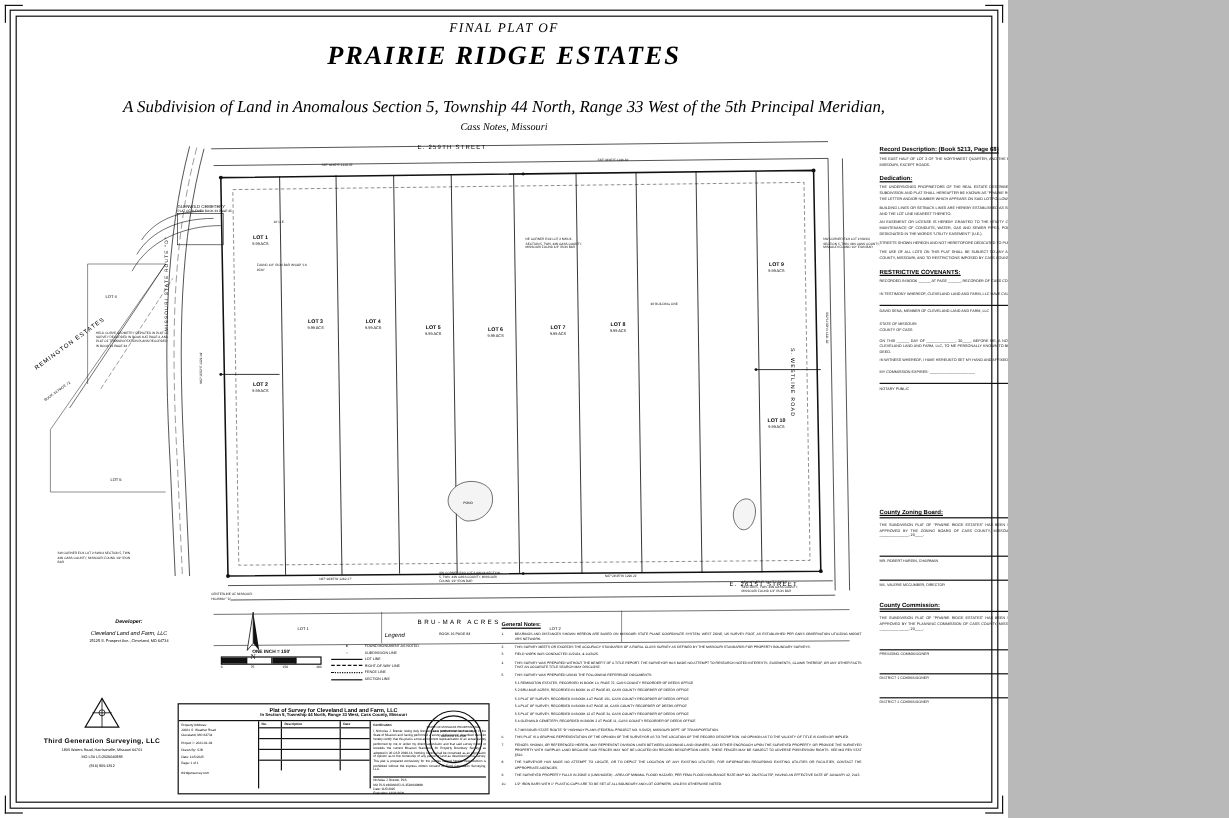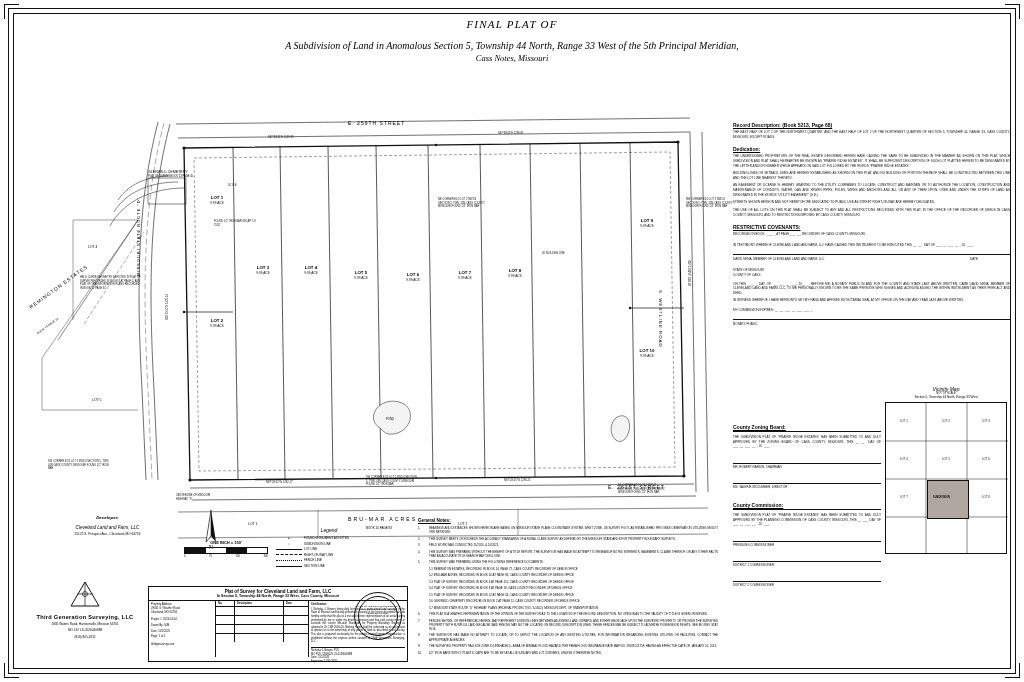--- a/index.html
+++ b/index.html
@@ -1,32 +1,32 @@
 <!DOCTYPE html>
 <html><head>
 <meta charset="utf-8">
 <style>
   html,body{margin:0;padding:0;background:#b9b9b9;}
   body{font-family:"Liberation Sans", sans-serif;}
   #sheet{
-    position:relative;width:1024px;height:682px;background:#ffffff;overflow:hidden;
+    position:relative;width:840px;height:682px;background:#ffffff;overflow:hidden;
   }
   .frame-outer{position:absolute;left:8px;top:8px;right:8px;bottom:8px;border:1.5px solid #111;}
   .frame-inner{position:absolute;left:13px;top:13px;right:13px;bottom:13px;border:0.7px solid #111;}
   .corner{position:absolute;width:14px;height:14px;border:1px solid #111;}
   .c-tl{left:4px;top:4px;border-right:none;border-bottom:none;}
   .c-tr{right:4px;top:4px;border-left:none;border-bottom:none;}
   .c-bl{left:4px;bottom:4px;border-right:none;border-top:none;}
   .c-br{right:4px;bottom:4px;border-left:none;border-top:none;}
 
   
   .title-wrap{position:absolute;left:0;right:0;top:18px;text-align:center;}
   .t1{font-family:"Liberation Serif", serif;font-style:italic;font-size:11px;letter-spacing:1.2px;color:#000;}
   .t2{font-family:"Liberation Serif", serif;font-style:italic;font-weight:bold;font-size:22px;letter-spacing:1.5px;margin-top:3px;color:#000;}
-  .t3{font-family:"Liberation Serif", serif;font-style:italic;font-size:10px;margin-top:10px;color:#000;}
+  .t3{font-family:"Liberation Serif", serif;font-style:italic;font-size:14px;margin-top:23px;color:#000;}
   .t4{font-family:"Liberation Serif", serif;font-style:italic;font-size:8.5px;margin-top:2px;color:#000;}
 
   
   .rightcol{position:absolute;left:733px;top:122px;width:277px;}
   .rc-sec{margin-bottom:7px;}
   .rc-h{font-size:5px;font-weight:bold;text-decoration:underline;margin-bottom:2px;color:#000;}
   .rc-b{font-size:3.1px;line-height:1.5;text-align:justify;color:#111;}
   .rule{border-bottom:0.6px solid #111;height:0;margin:6px 0 2px 0;}
 
   
@@ -110,20 +110,21 @@
 
   <div class="frame-outer"></div>
   <div class="frame-inner"></div>
   <div class="corner c-tl"></div>
   <div class="corner c-tr"></div>
   <div class="corner c-bl"></div>
   <div class="corner c-br"></div>
 
   <div class="title-wrap">
     <div class="t1">FINAL PLAT OF</div>
+    <div class="t2">PRAIRIE RIDGE ESTATES</div>
     <div class="t3">A Subdivision of Land in Anomalous Section 5, Township 44 North, Range 33 West of the 5th Principal Meridian,</div>
     <div class="t4">Cass Notes, Missouri</div>
   </div>
 
   <div class="draw">
     <svg width="710" height="480" style="position:absolute;left:0;top:0;">
 
       <polygon points="166,68 660,62 666,396 172,400" fill="none" stroke="#111" stroke-width="1.3"></polygon>
 
       <polygon points="176,78 652,72 657,387 181,391" fill="none" stroke="#111" stroke-width="0.4" stroke-dasharray="3,2"></polygon>

